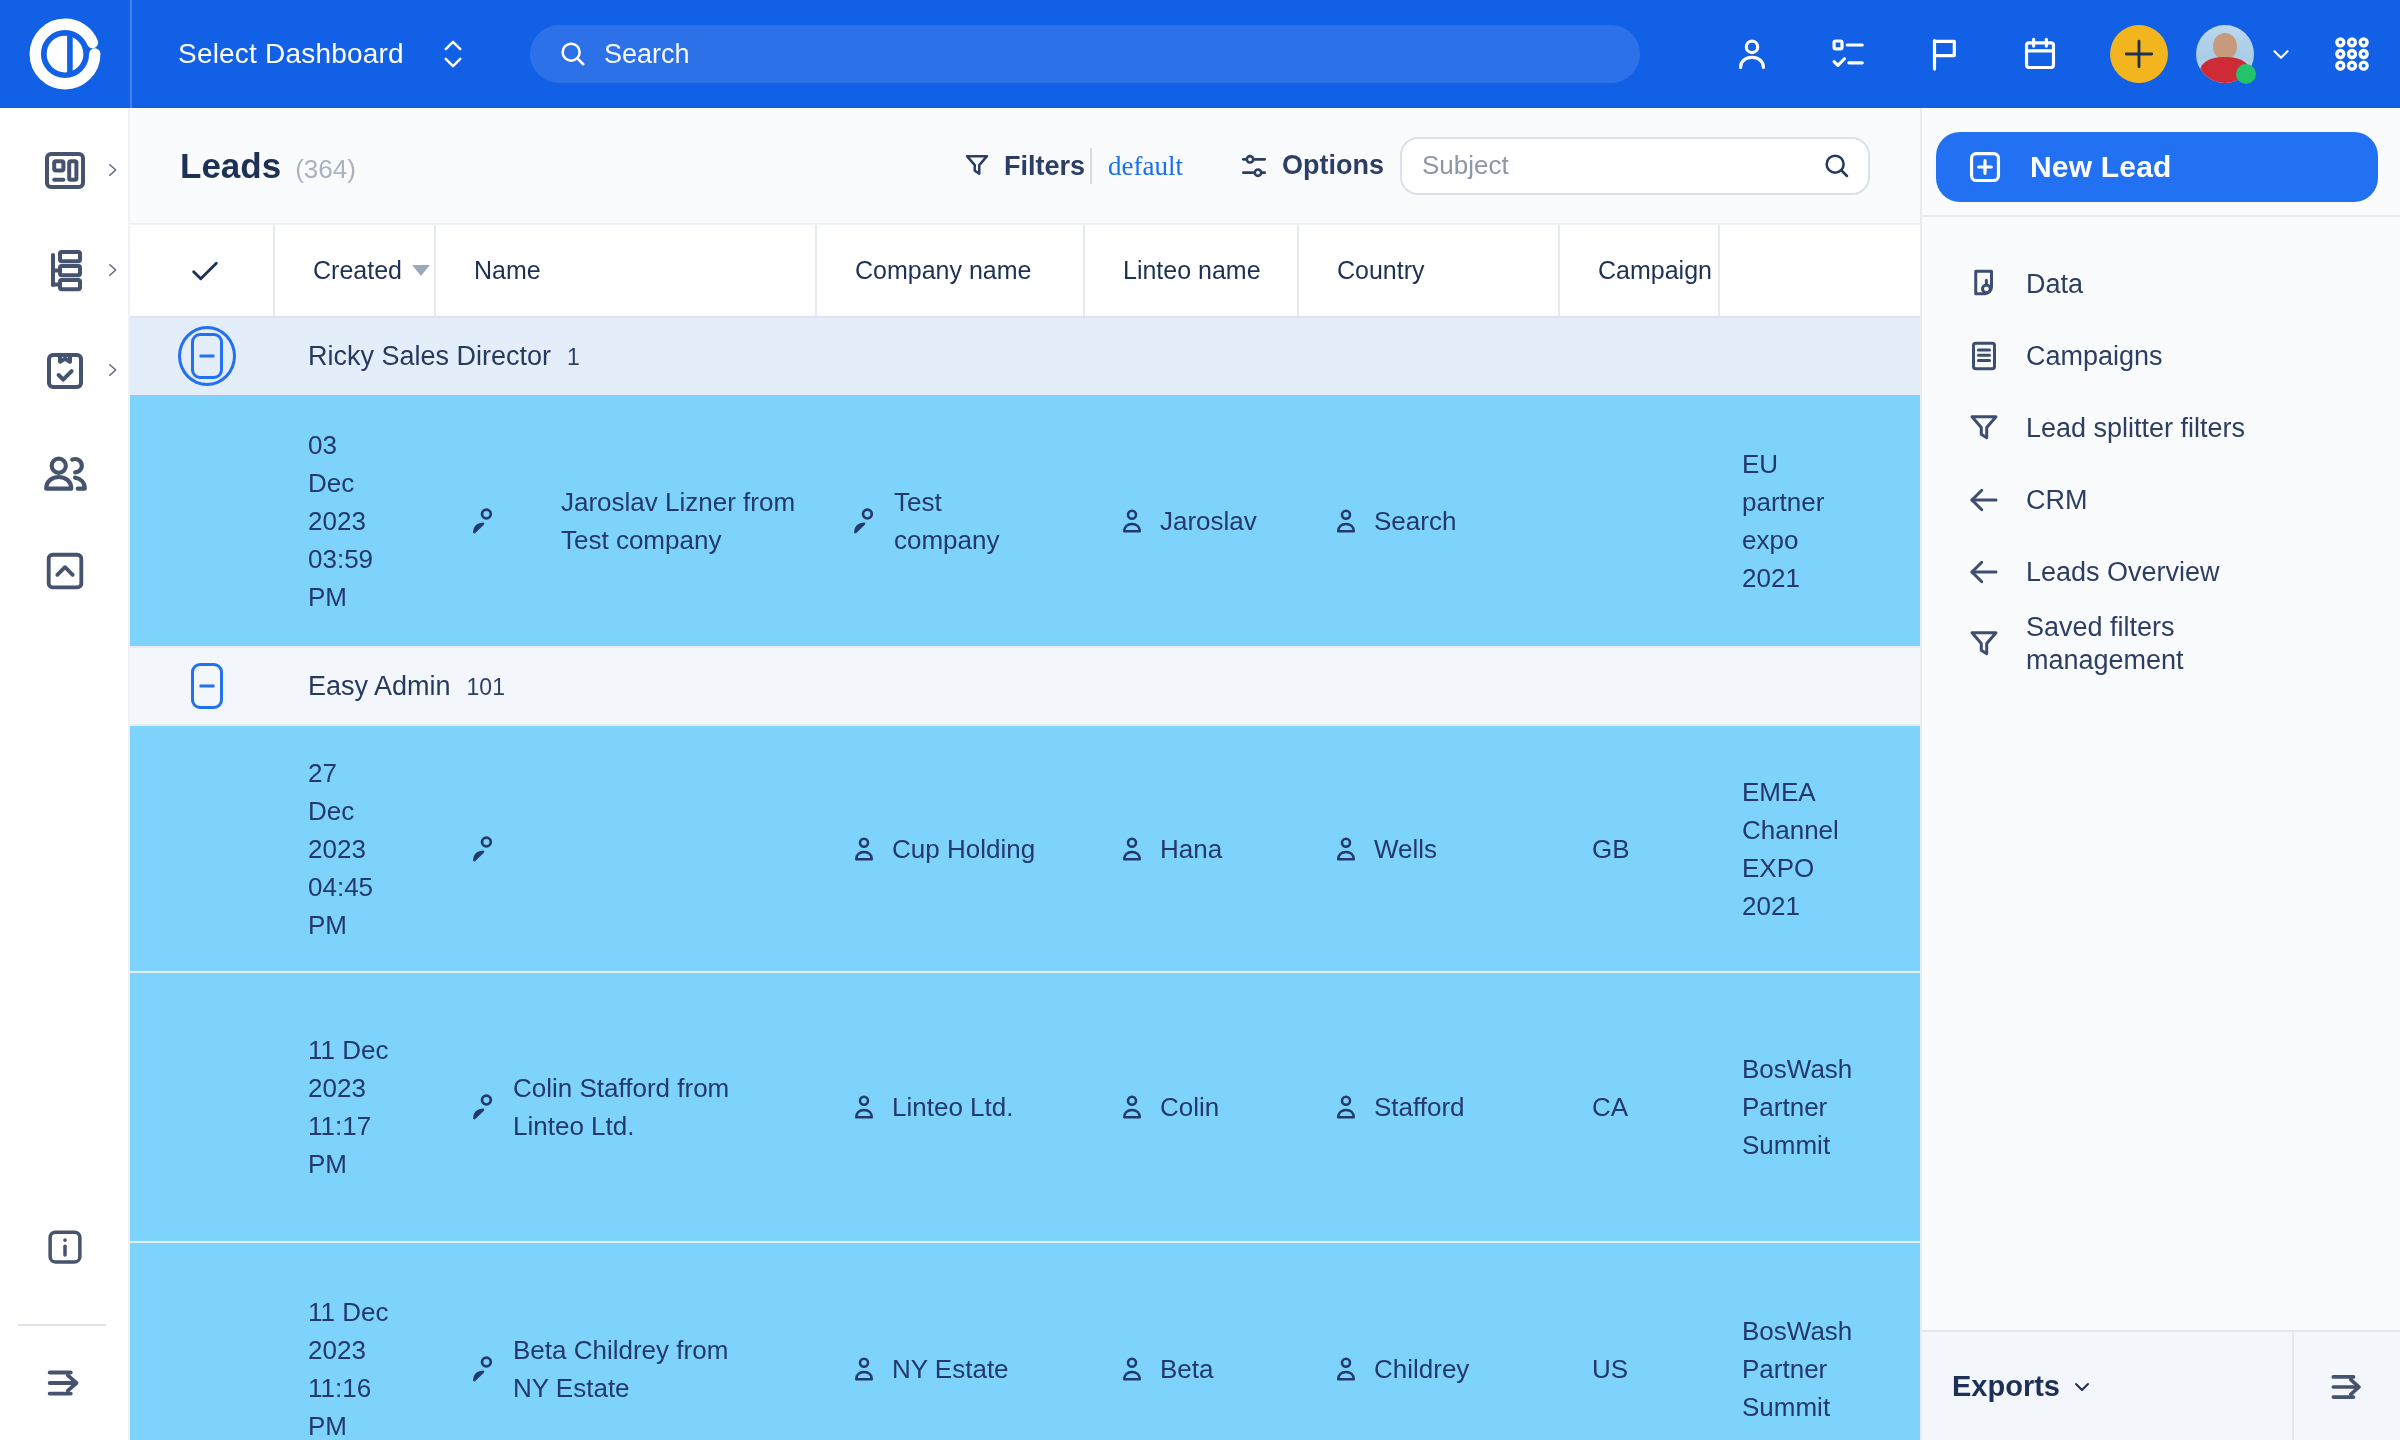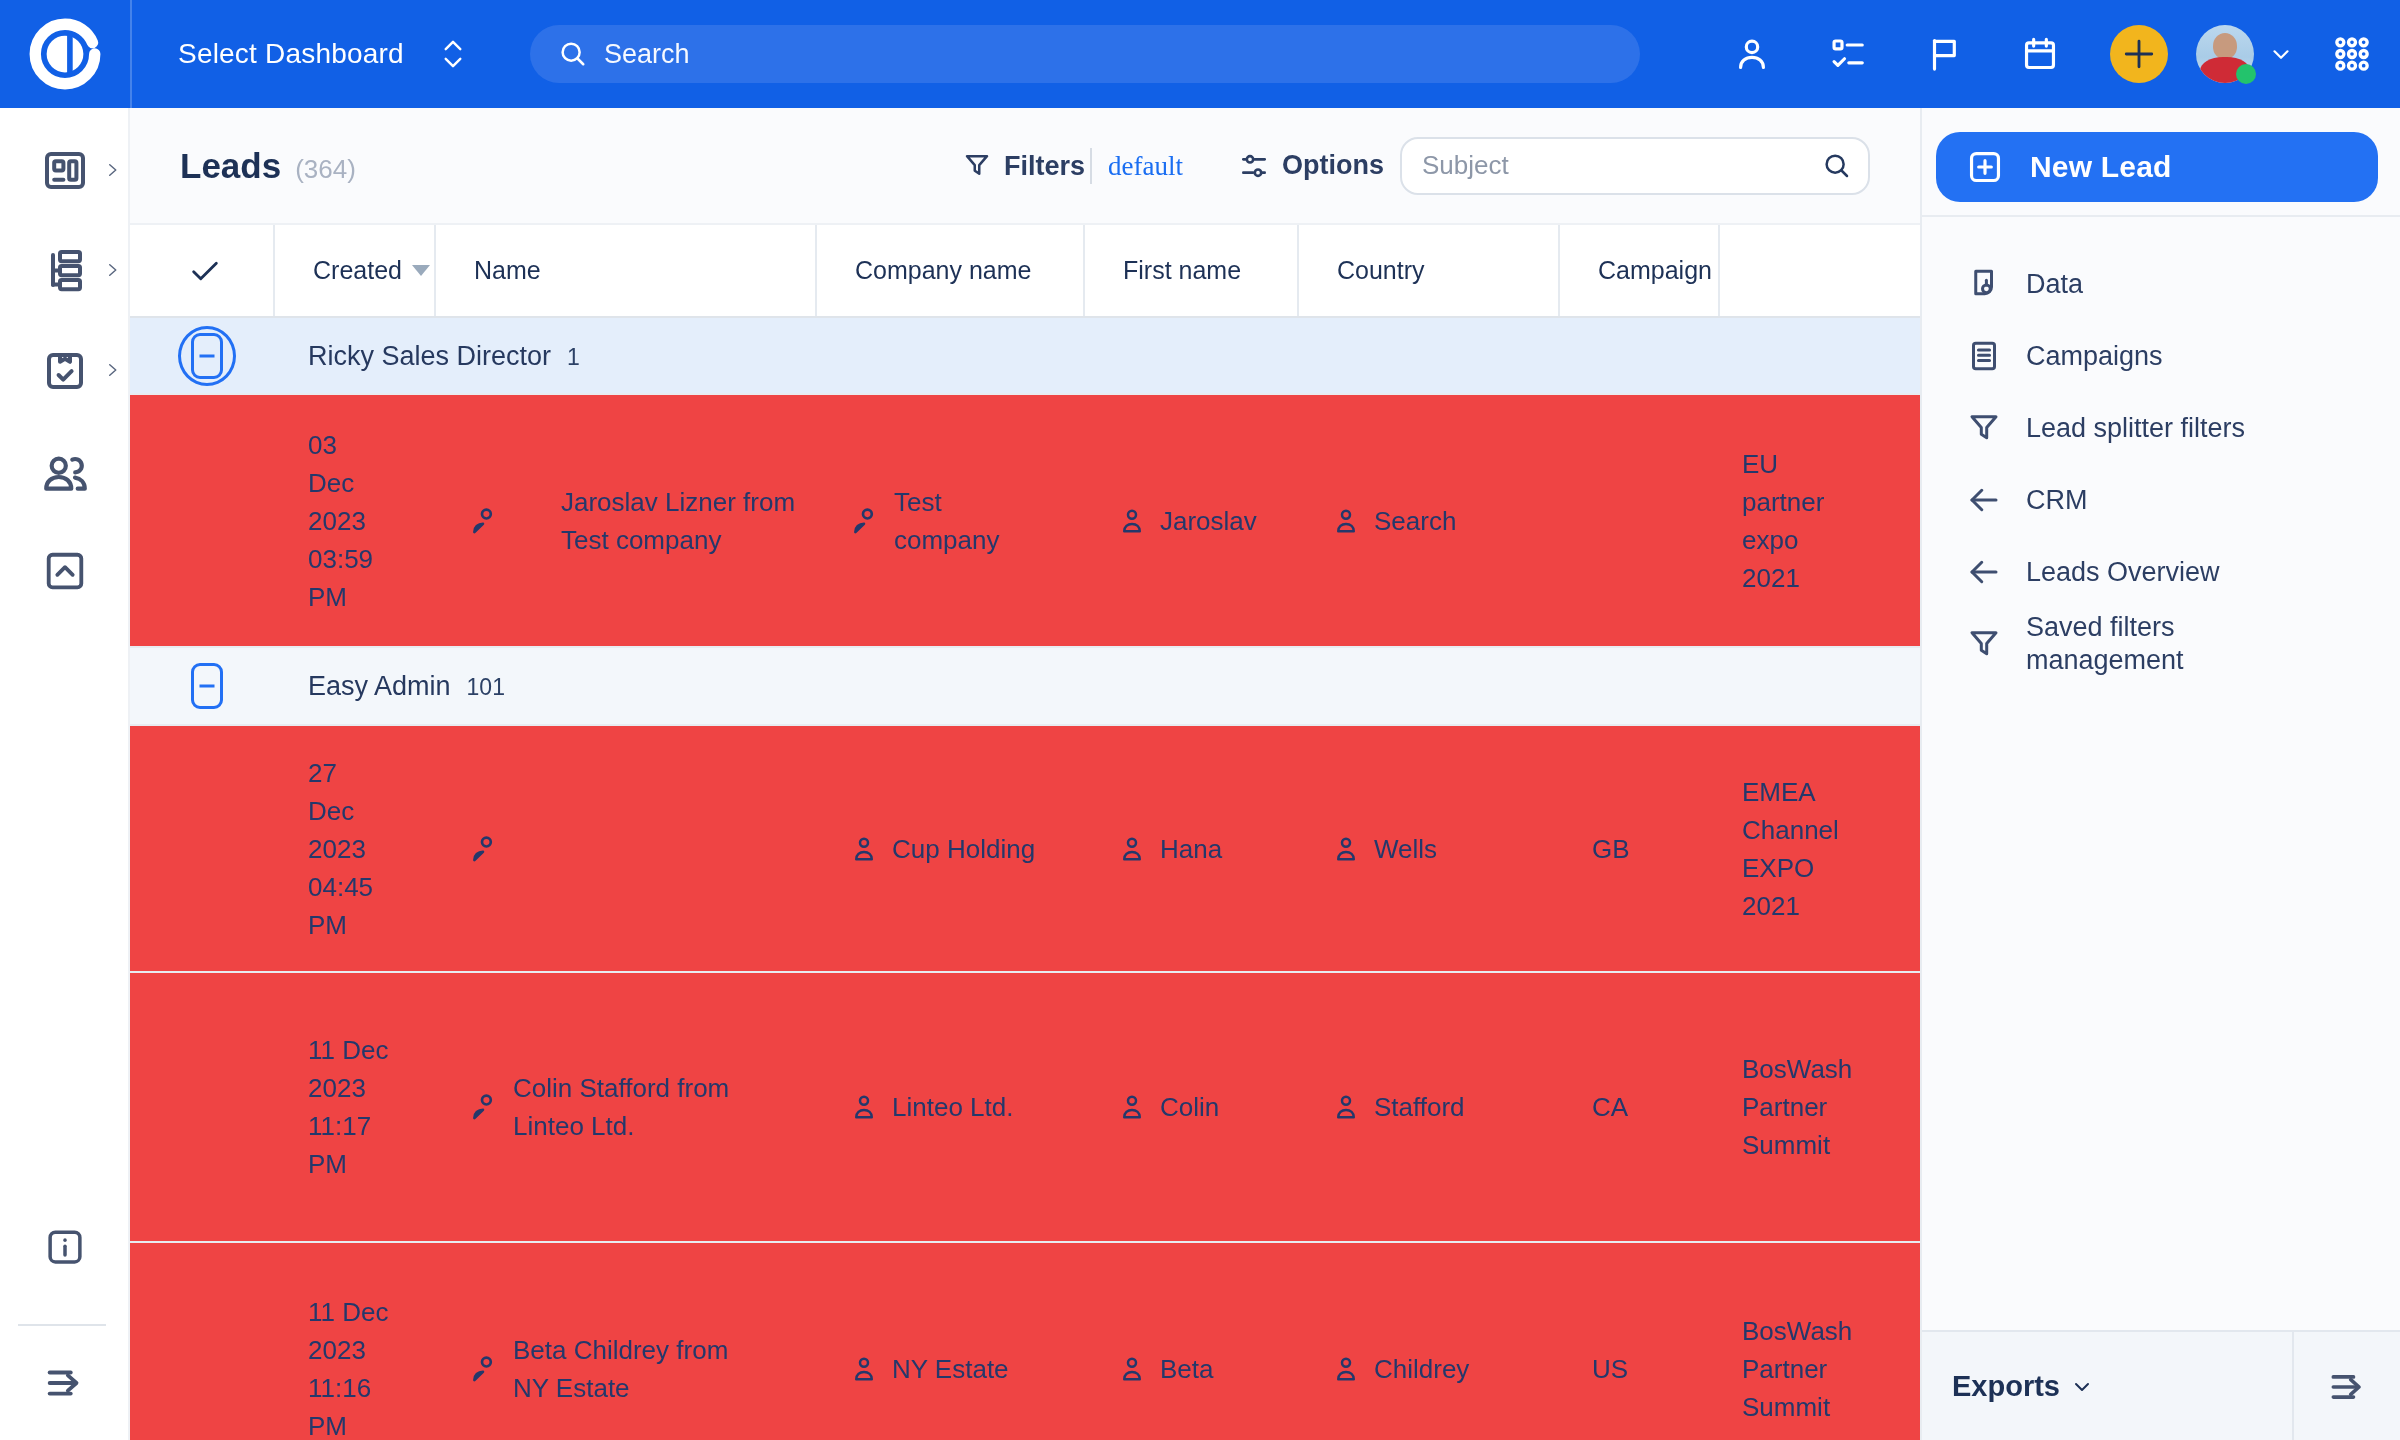--- a/index.html
+++ b/index.html
@@ -32,21 +32,21 @@
   .av-chevron { margin:0 10px 0 14px; }
 
   
   .leftrail { position:absolute; left:0; top:108px; width:130px; height:1332px; background:#ffffff;
     border-right:2px solid #eef1f5; color:#46536f; }
   .rail-item { position:absolute; left:0; width:130px; display:flex; align-items:center; justify-content:center; cursor:pointer; }
   .rail-chev { position:absolute; left:103px; color:#5b6880; }
   .rail-div { position:absolute; left:18px; width:88px; height:2px; background:#dfe4ea; }
 
   
-  .main { position:absolute; left:130px; top:108px; width:1790px; height:1332px; background:#ef4444; overflow:hidden; }
+  .main { position:absolute; left:130px; top:108px; width:1790px; height:1332px; background:#7dd3fc; overflow:hidden; }
   .list-strip { position:relative; width:100%; height:117px; background:#fafbfd; border-bottom:2px solid #eef1f5; }
   .page-title { position:absolute; left:50px; top:50%; transform:translateY(-50%); display:flex; align-items:baseline; gap:14px; }
   .page-title .t { font-size:35px; font-weight:bold; color:#1d3156; }
   .page-title .c { font-size:26px; color:#a9b2c2; }
   .strip-tools { position:absolute; left:0; top:0; width:100%; height:100%; }
   .tool { position:absolute; top:50%; transform:translateY(-50%); display:flex; align-items:center; gap:12px;
     font-size:27px; color:#2c3e63; font-weight:600; cursor:pointer; }
   .tool-default { color:#1a6ef2; font-weight:500; }
   .vdiv { position:absolute; top:50%; transform:translateY(-50%); width:2px; height:36px; background:#d6dce4; }
   .subject-box { position:absolute; left:1270px; top:50%; transform:translateY(-50%); width:470px; height:58px;
@@ -349,21 +349,21 @@
       <span>Created</span>
       <span class="sort-tri"></span>
     </div>
     <div class="th">
         <span>Name</span>
       </div>
     <div class="th">
         <span>Company name</span>
       </div>
     <div class="th">
-        <span>First name</span>
+        <span>Linteo name</span>
       </div>
     <div class="th">
         <span>Country</span>
       </div>
     <div class="th">
         <span>Campaign</span>
       </div>
   </div>
 
   <div class="group-row g1">

